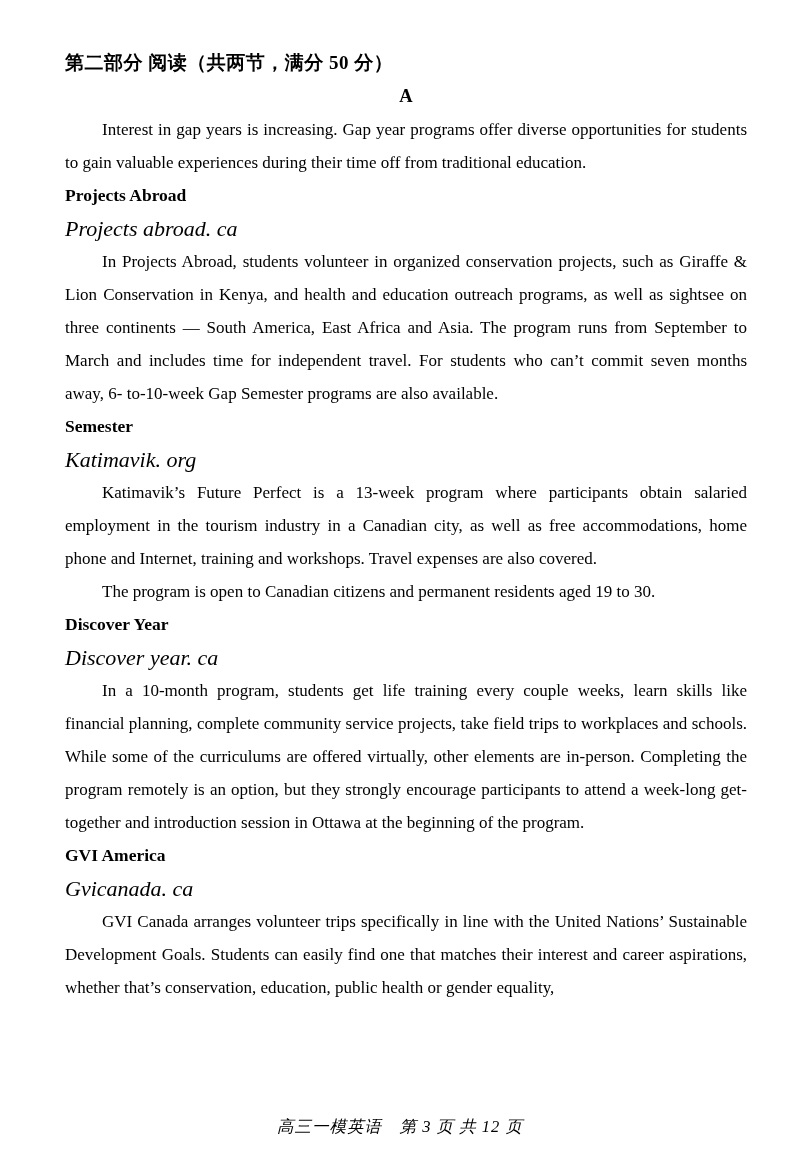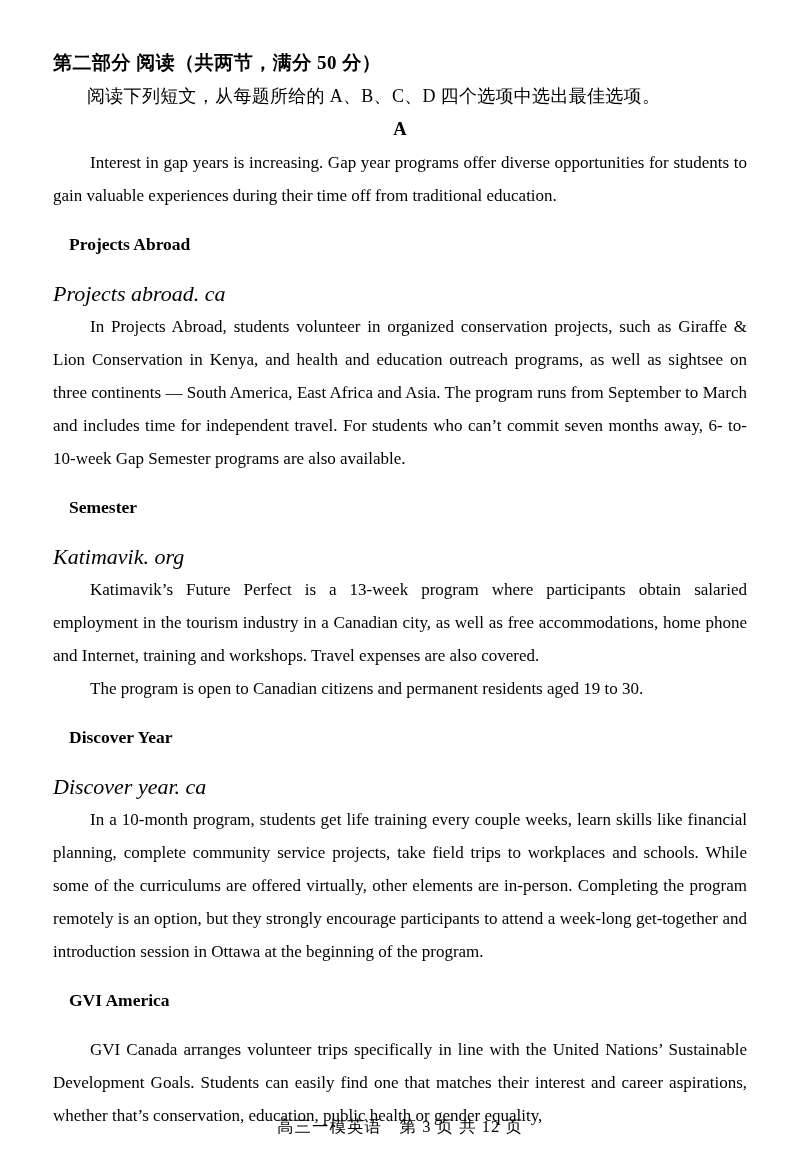--- a/index.html
+++ b/index.html
@@ -14,21 +14,21 @@
     margin: 0 auto;
     background: #ffffff;
     color: #000000;
     font-family: "Liberation Serif", "DejaVu Serif", serif;
     overflow: hidden;
     box-sizing: border-box;
   }
   .content {
     position: absolute;
     top: 46px;
-    left: 53px;
+    left: 65px;
     right: 53px;
   }
   .zh-heading {
     font-size: 19px;
     font-weight: bold;
     line-height: 34px;
     margin: 0;
     letter-spacing: 0.5px;
   }
   .instructions {
@@ -48,63 +48,64 @@
     font-size: 17px;
     line-height: 33px;
     margin: 0;
     text-indent: 37px;
     text-align: justify;
   }
   .section-heading {
     font-size: 17.5px;
     font-weight: bold;
     line-height: 33px;
-    margin: 16px;
+    margin: 0;
   }
   .website {
     font-size: 22px;
     font-style: italic;
     line-height: 33px;
     margin: 0;
   }
   .footer {
     position: absolute;
     left: 0;
     right: 0;
     bottom: 28px;
     text-align: center;
     font-size: 16.5px;
     letter-spacing: 1px;
+    font-style: italic;
   }
 </style>
 </head>
 <body>
 
 <div class="page">
   <div class="content">
 
     <h1 class="zh-heading">第二部分 阅读（共两节，满分 50 分）</h1>
-    <p class="instructions">阅读下列短文，从每题所给的 A、B、C、D 四个选项中选出最佳选项。</p>
 
     <div class="passage-label">A</div>
 
     <p class="para">Interest in gap years is increasing. Gap year programs offer diverse opportunities for students to gain valuable experiences during their time off from traditional education.</p>
 
     <h3 class="section-heading">Projects Abroad</h3>
     <p class="website">Projects abroad. ca</p>
     <p class="para">In Projects Abroad, students volunteer in organized conservation projects, such as Giraffe &amp; Lion Conservation in Kenya, and health and education outreach programs, as well as sightsee on three continents — South America, East Africa and Asia. The program runs from September to March and includes time for independent travel. For students who can’t commit seven months away, 6- to-10-week Gap Semester programs are also available.</p>
 
     <h3 class="section-heading">Semester</h3>
     <p class="website">Katimavik. org</p>
     <p class="para">Katimavik’s Future Perfect is a 13-week program where participants obtain salaried employment in the tourism industry in a Canadian city, as well as free accommodations, home phone and Internet, training and workshops. Travel expenses are also covered.</p>
     <p class="para">The program is open to Canadian citizens and permanent residents aged 19 to 30.</p>
 
     <h3 class="section-heading">Discover Year</h3>
     <p class="website">Discover year. ca</p>
     <p class="para">In a 10-month program, students get life training every couple weeks, learn skills like financial planning, complete community service projects, take field trips to workplaces and schools. While some of the curriculums are offered virtually, other elements are in-person. Completing the program remotely is an option, but they strongly encourage participants to attend a week-long get-together and introduction session in Ottawa at the beginning of the program.</p>
 
     <h3 class="section-heading">GVI America</h3>
+    <p class="website">Gvicanada. ca</p>
     <p class="para">GVI Canada arranges volunteer trips specifically in line with the United Nations’ Sustainable Development Goals. Students can easily find one that matches their interest and career aspirations, whether that’s conservation, education, public health or gender equality,</p>
 
   </div>
 
   <div class="footer">高三一模英语　第 3 页 共 12 页</div>
 </div>
 
 </body></html>

